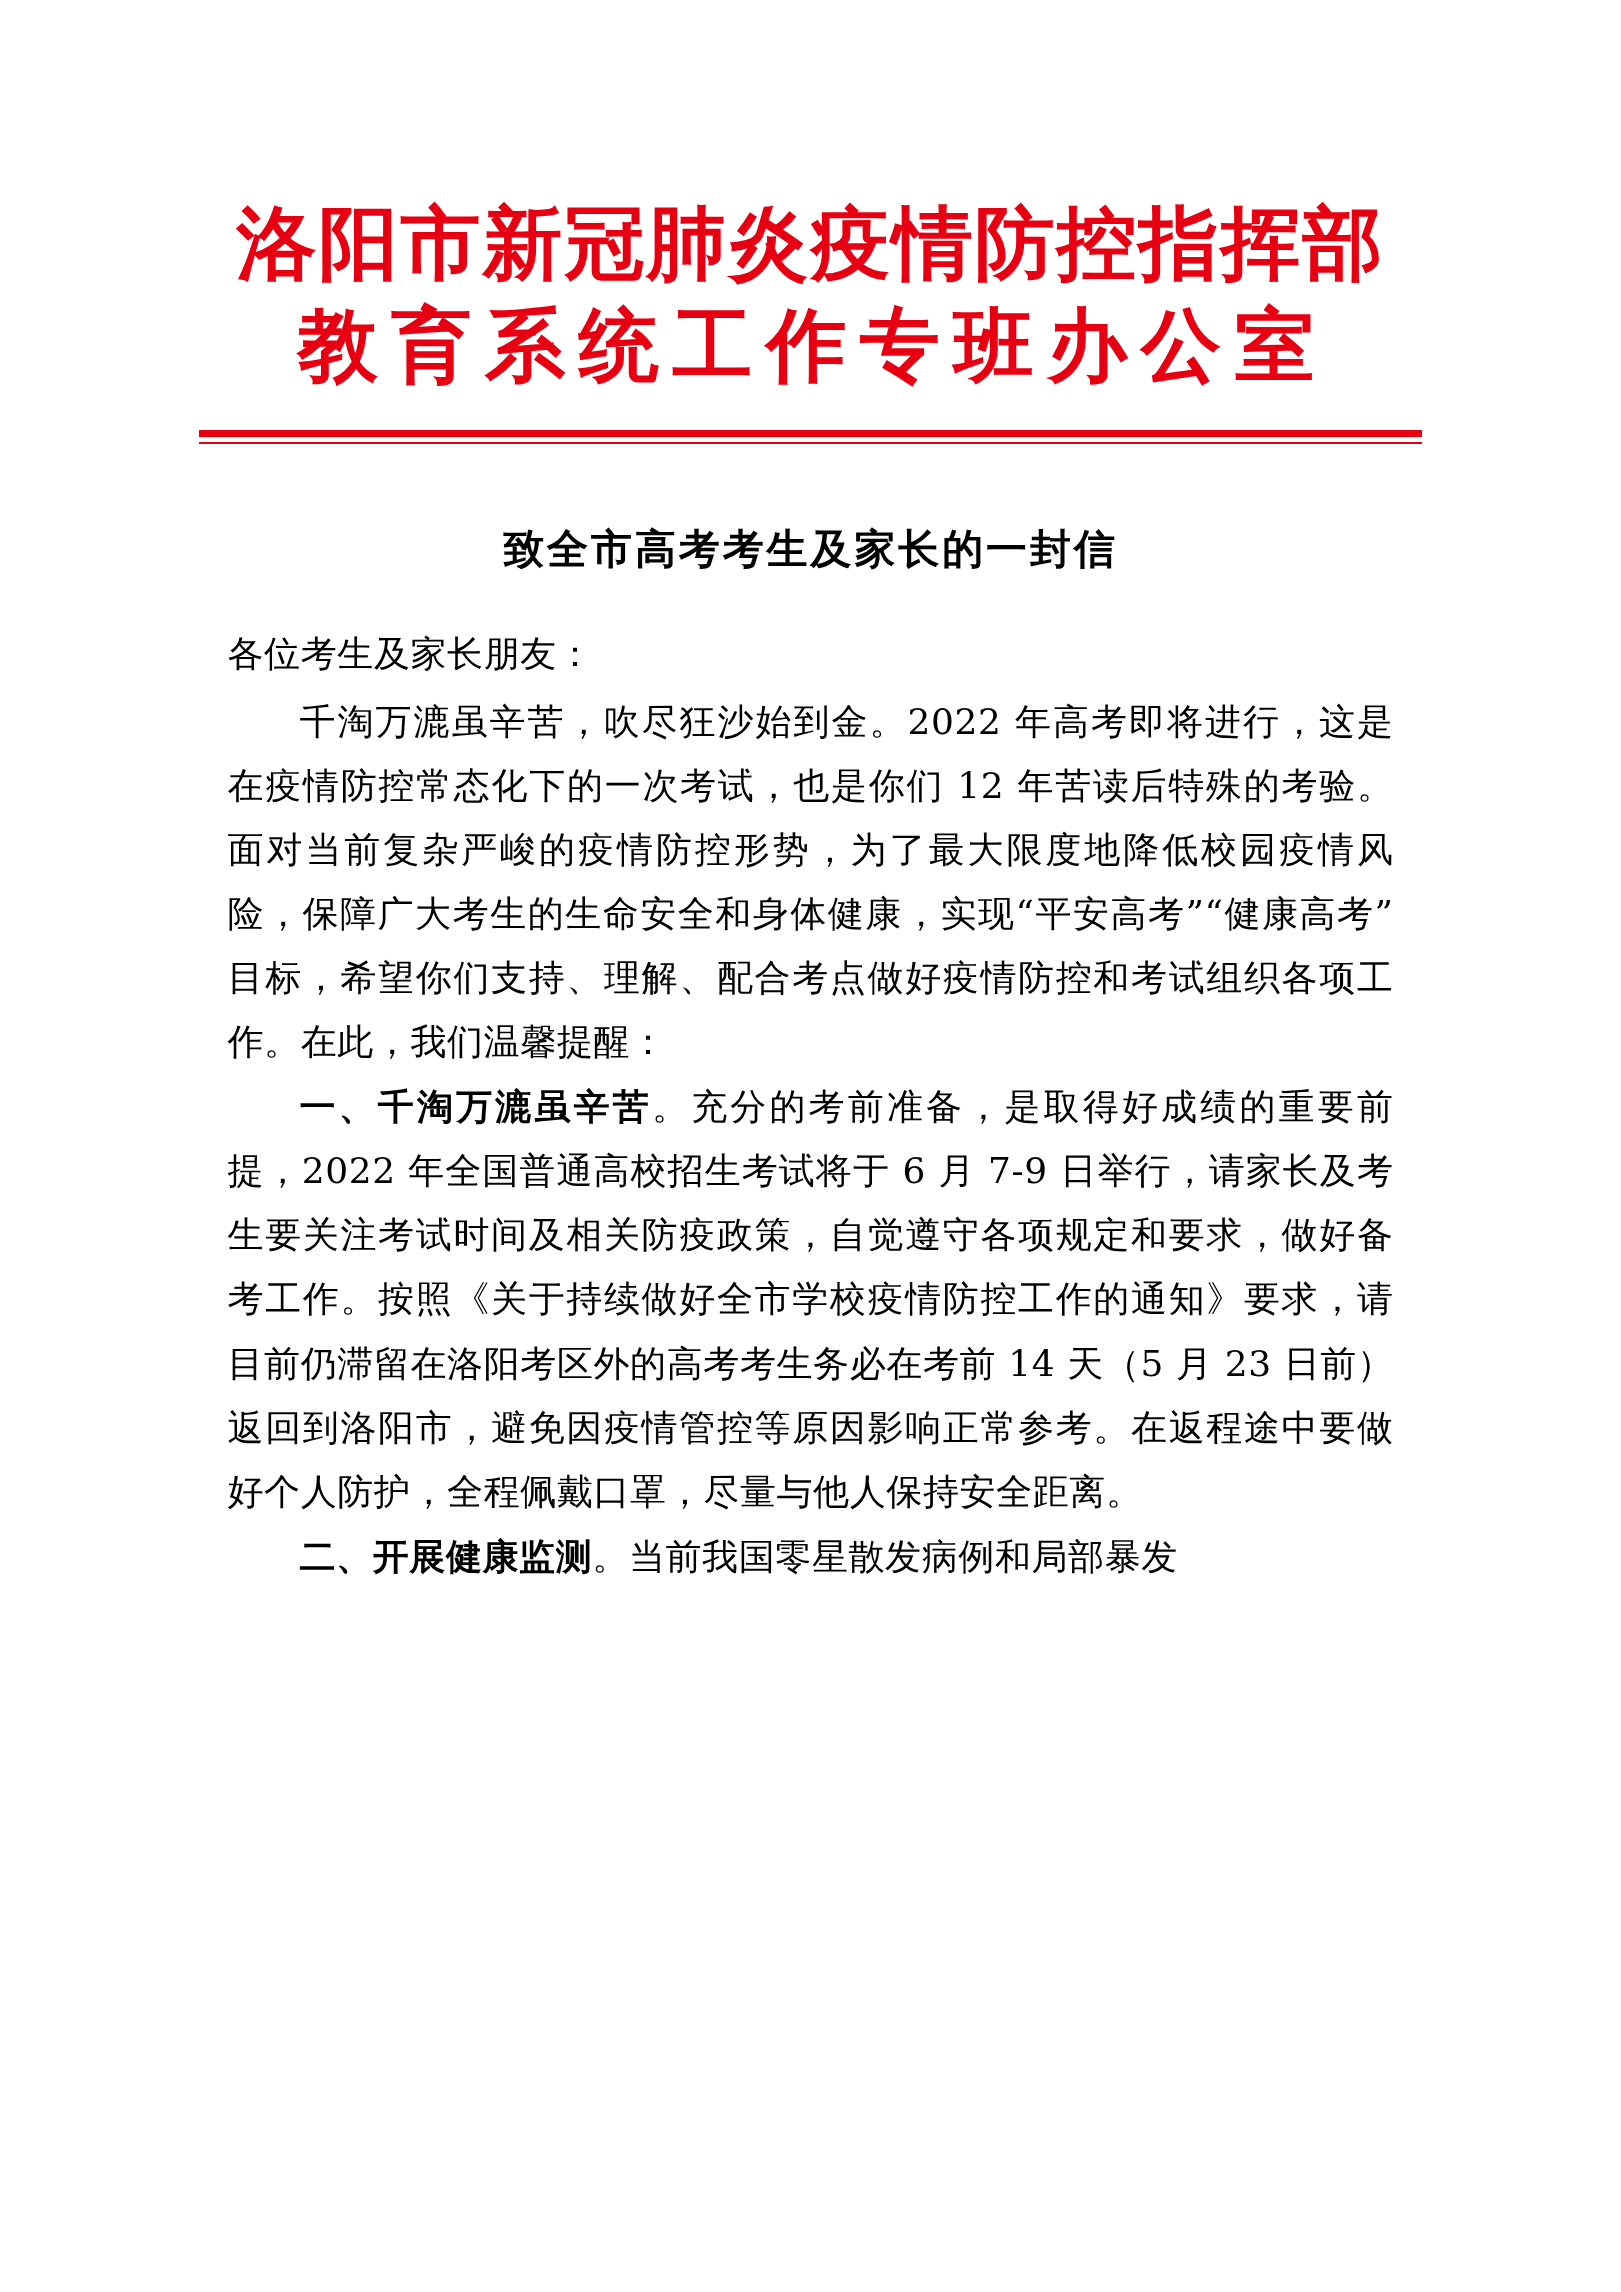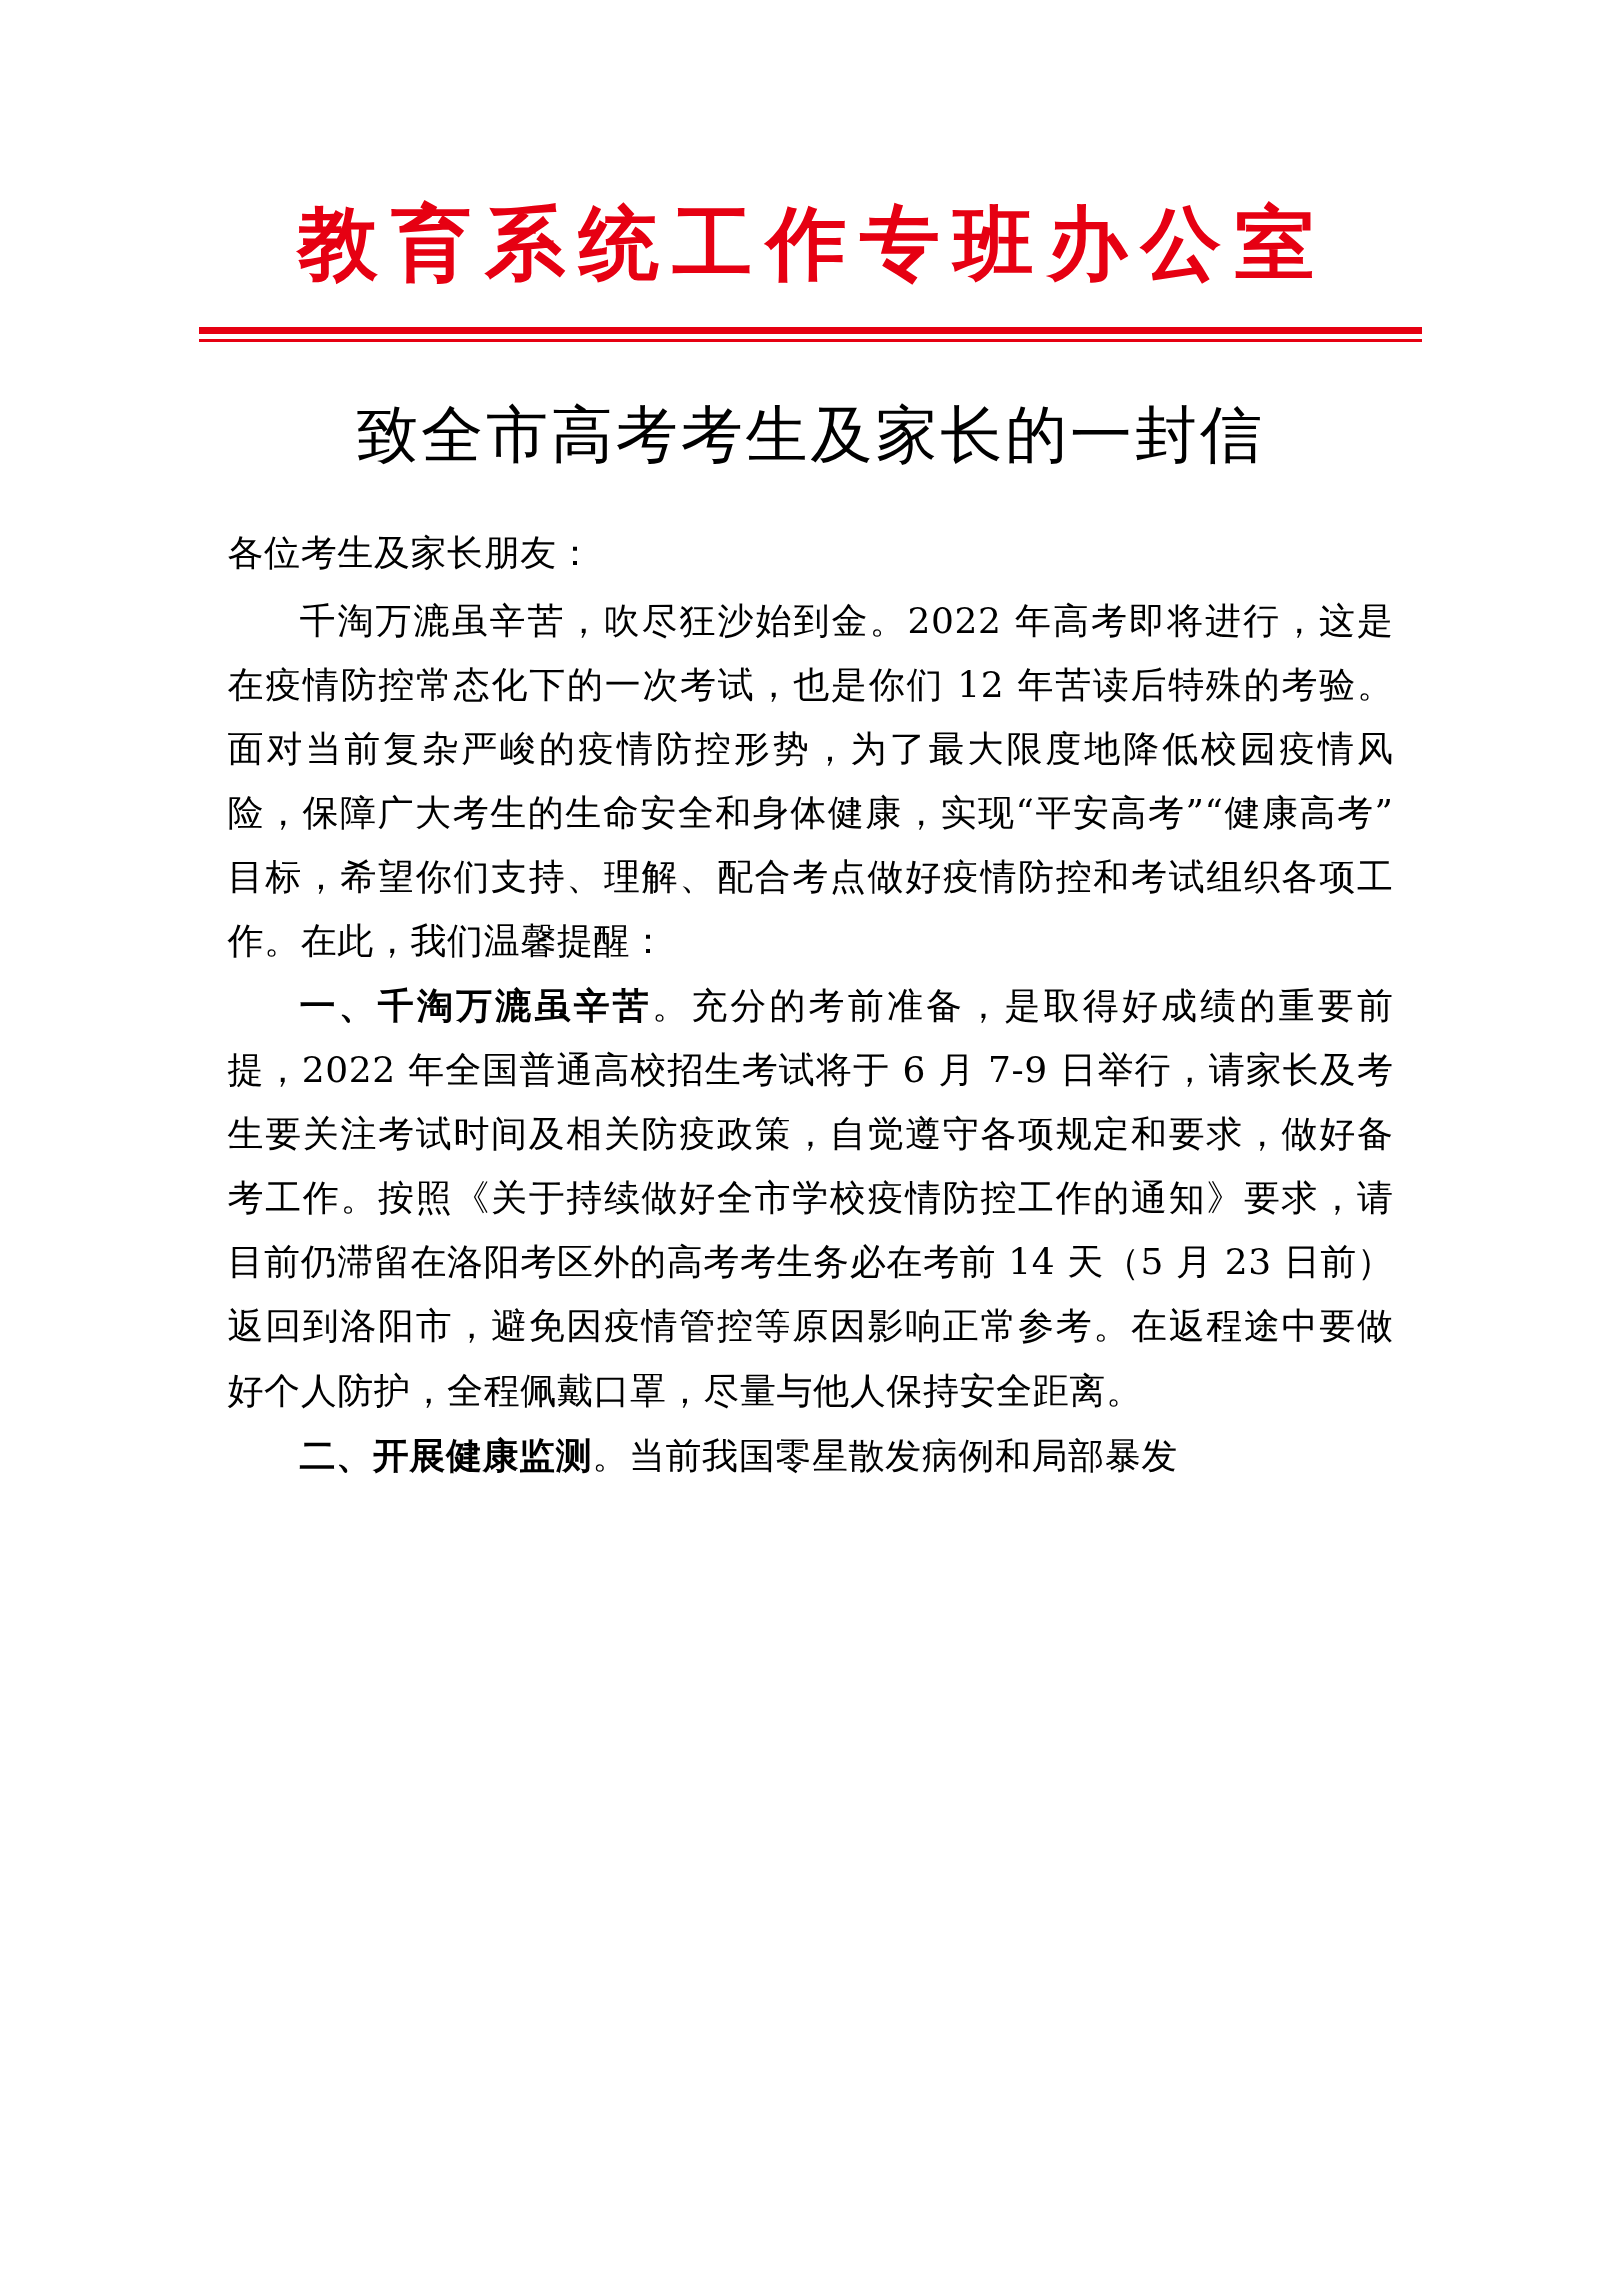--- a/index.html
+++ b/index.html
@@ -49,24 +49,24 @@
   }
   .red-rules .gap {
     height: 4.9px;
     background: #ffffff;
   }
   .red-rules .thin {
     height: 2.9px;
     background: #e60012;
   }
   .doc-title {
-    margin-top: 53px;
+    margin-top: 79px;
     text-align: center;
-    font-size: 62px;
-    font-weight: 400;
+    font-size: 41px;
+    font-weight: 700;
     letter-spacing: 2.9px;
     line-height: 1.3;
   }
   .body-block {
     margin: 45px auto 0 auto;
     width: 1166px;
     font-size: 36px;
     line-height: 1.78;
     text-align: justify;
     text-justify: inter-ideograph;
@@ -82,20 +82,21 @@
   .para b {
     font-weight: 700;
   }
 </style>
 </head>
 <body>
 
 <div class="page">
 
   <div class="letterhead">
+    <div class="letterhead-line line1">洛阳市新冠肺炎疫情防控指挥部</div>
     <div class="letterhead-line line2">教育系统工作专班办公室</div>
   </div>
 
   <div class="red-rules">
     <div class="thick"></div>
     <div class="gap"></div>
     <div class="thin"></div>
   </div>
 
   <div class="doc-title">致全市高考考生及家长的一封信</div>

